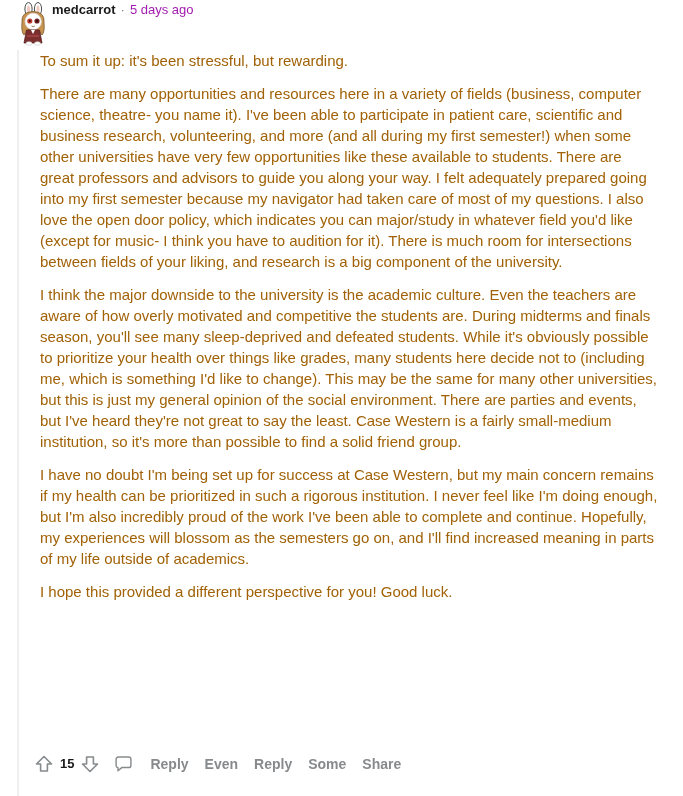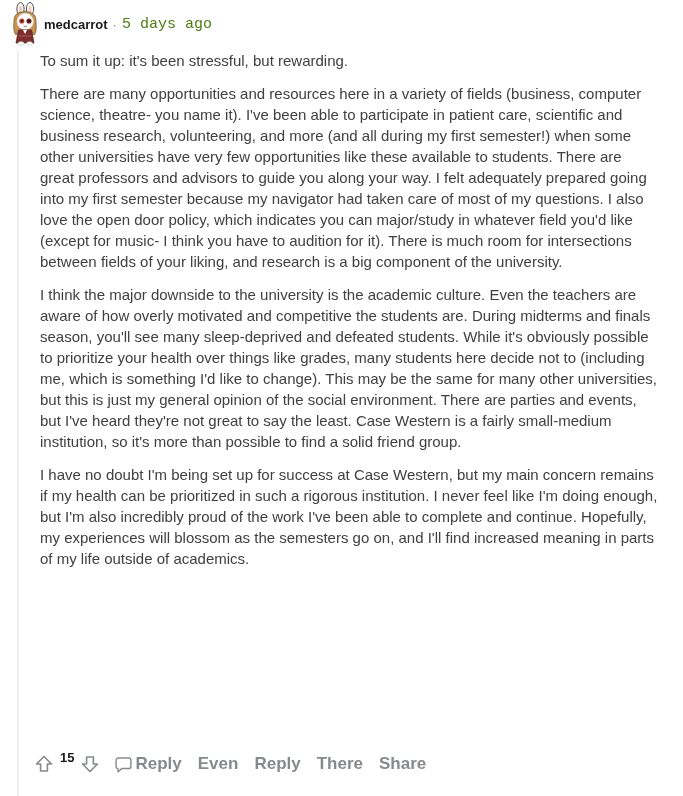--- a/index.html
+++ b/index.html
@@ -8,87 +8,86 @@
     position: relative;
     width: 683px;
     height: 796px;
     background: #ffffff;
     font-family: "Liberation Sans", sans-serif;
     overflow: hidden;
   }
   .header {
     position: absolute;
     top: 2px;
-    left: 10px;
+    left: 18px;
     height: 44px;
     display: flex;
-    align-items: center;
   }
   .avatar {
     width: 30px;
     height: 44px;
     margin-right: 4px;
     flex: 0 0 auto;
     cursor: pointer;
   }
   .username {
     font-size: 13px;
     font-weight: 700;
     color: #1a1a1b;
     cursor: pointer;
   }
   .meta-sep {
     font-size: 13px;
     color: #7c7c7c;
     margin: 0 5px;
   }
   .timestamp {
-    font-size: 15px;
-    color: #4d7c0f;
+    font-size: 13px;
+    color: #a21caf;
     cursor: pointer;
-    font-family: Liberation Mono, monospace;
   }
   .threadline {
     position: absolute;
     left: 17px;
     top: 50px;
     bottom: 0;
     width: 2px;
     background: #edeff1;
     cursor: pointer;
   }
   .body {
     position: absolute;
     top: 50px;
     left: 40px;
     width: 618px;
   }
   .body p {
     margin: 0 0 12px 0;
     font-size: 15px;
     line-height: 21px;
-    color: #404040;
+    color: #a16207;
   }
   .actions {
     position: absolute;
     left: 32px;
     top: 750px;
     display: flex;
+    align-items: center;
   }
   .action-btn {
     display: flex;
     align-items: center;
-    gap: 2px;
+    gap: 17px;
     background: none;
     border: none;
     padding: 4px;
     margin: 0;
     color: #878a8c;
     font-family: "Liberation Sans", sans-serif;
-    font-size: 17px;
+    font-size: 14px;
     font-weight: 700;
     cursor: pointer;
   }
   .action-btn + .action-btn { margin-left: 8px; }
   .vote-btn { padding: 2px; margin-left: 0; }
   .score {
     font-size: 13px;
     font-weight: 700;
     color: #1a1a1b;
     margin: 0 4px;
@@ -133,20 +132,21 @@
     <span class="timestamp">5 days ago</span>
   </div>
 
   <div class="threadline"></div>
 
   <div class="body">
     <p>To sum it up: it's been stressful, but rewarding.</p>
     <p>There are many opportunities and resources here in a variety of fields (business, computer science, theatre- you name it). I've been able to participate in patient care, scientific and business research, volunteering, and more (and all during my first semester!) when some other universities have very few opportunities like these available to students. There are great professors and advisors to guide you along your way. I felt adequately prepared going into my first semester because my navigator had taken care of most of my questions. I also love the open door policy, which indicates you can major/study in whatever field you'd like (except for music- I think you have to audition for it). There is much room for intersections between fields of your liking, and research is a big component of the university.</p>
     <p>I think the major downside to the university is the academic culture. Even the teachers are aware of how overly motivated and competitive the students are. During midterms and finals season, you'll see many sleep-deprived and defeated students. While it's obviously possible to prioritize your health over things like grades, many students here decide not to (including me, which is something I'd like to change). This may be the same for many other universities, but this is just my general opinion of the social environment. There are parties and events, but I've heard they're not great to say the least. Case Western is a fairly small-medium institution, so it's more than possible to find a solid friend group.</p>
     <p>I have no doubt I'm being set up for success at Case Western, but my main concern remains if my health can be prioritized in such a rigorous institution. I never feel like I'm doing enough, but I'm also incredibly proud of the work I've been able to complete and continue. Hopefully, my experiences will blossom as the semesters go on, and I'll find increased meaning in parts of my life outside of academics.</p>
+    <p>I hope this provided a different perspective for you! Good luck.</p>
   </div>
 
   <div class="actions">
     <button class="action-btn vote-btn">
       <span class="icon">
         <svg width="20" height="20" viewBox="0 0 20 20">
           <path d="M10 2.5 L17.5 10 H13.4 V17 H6.6 V10 H2.5 Z" fill="none" stroke="#878a8c" stroke-width="1.6" stroke-linejoin="round"></path>
         </svg>
       </span>
     </button>
@@ -161,17 +161,17 @@
     <button class="action-btn">
       <span class="icon">
         <svg width="19" height="19" viewBox="0 0 20 20">
           <path d="M4.5 3.2 H15.5 A2.3 2.3 0 0 1 17.8 5.5 V12 A2.3 2.3 0 0 1 15.5 14.3 H8.2 L4.2 17.6 V14.3 A2.3 2.3 0 0 1 2.2 12 V5.5 A2.3 2.3 0 0 1 4.5 3.2 Z" fill="none" stroke="#878a8c" stroke-width="1.5" stroke-linejoin="round"></path>
         </svg>
       </span>
       <span>Reply</span>
     </button>
     <button class="action-btn">Even</button>
     <button class="action-btn">Reply</button>
-    <button class="action-btn">There</button>
+    <button class="action-btn">Some</button>
     <button class="action-btn">Share</button>
   </div>
 
 </div>
 
 </body></html>

